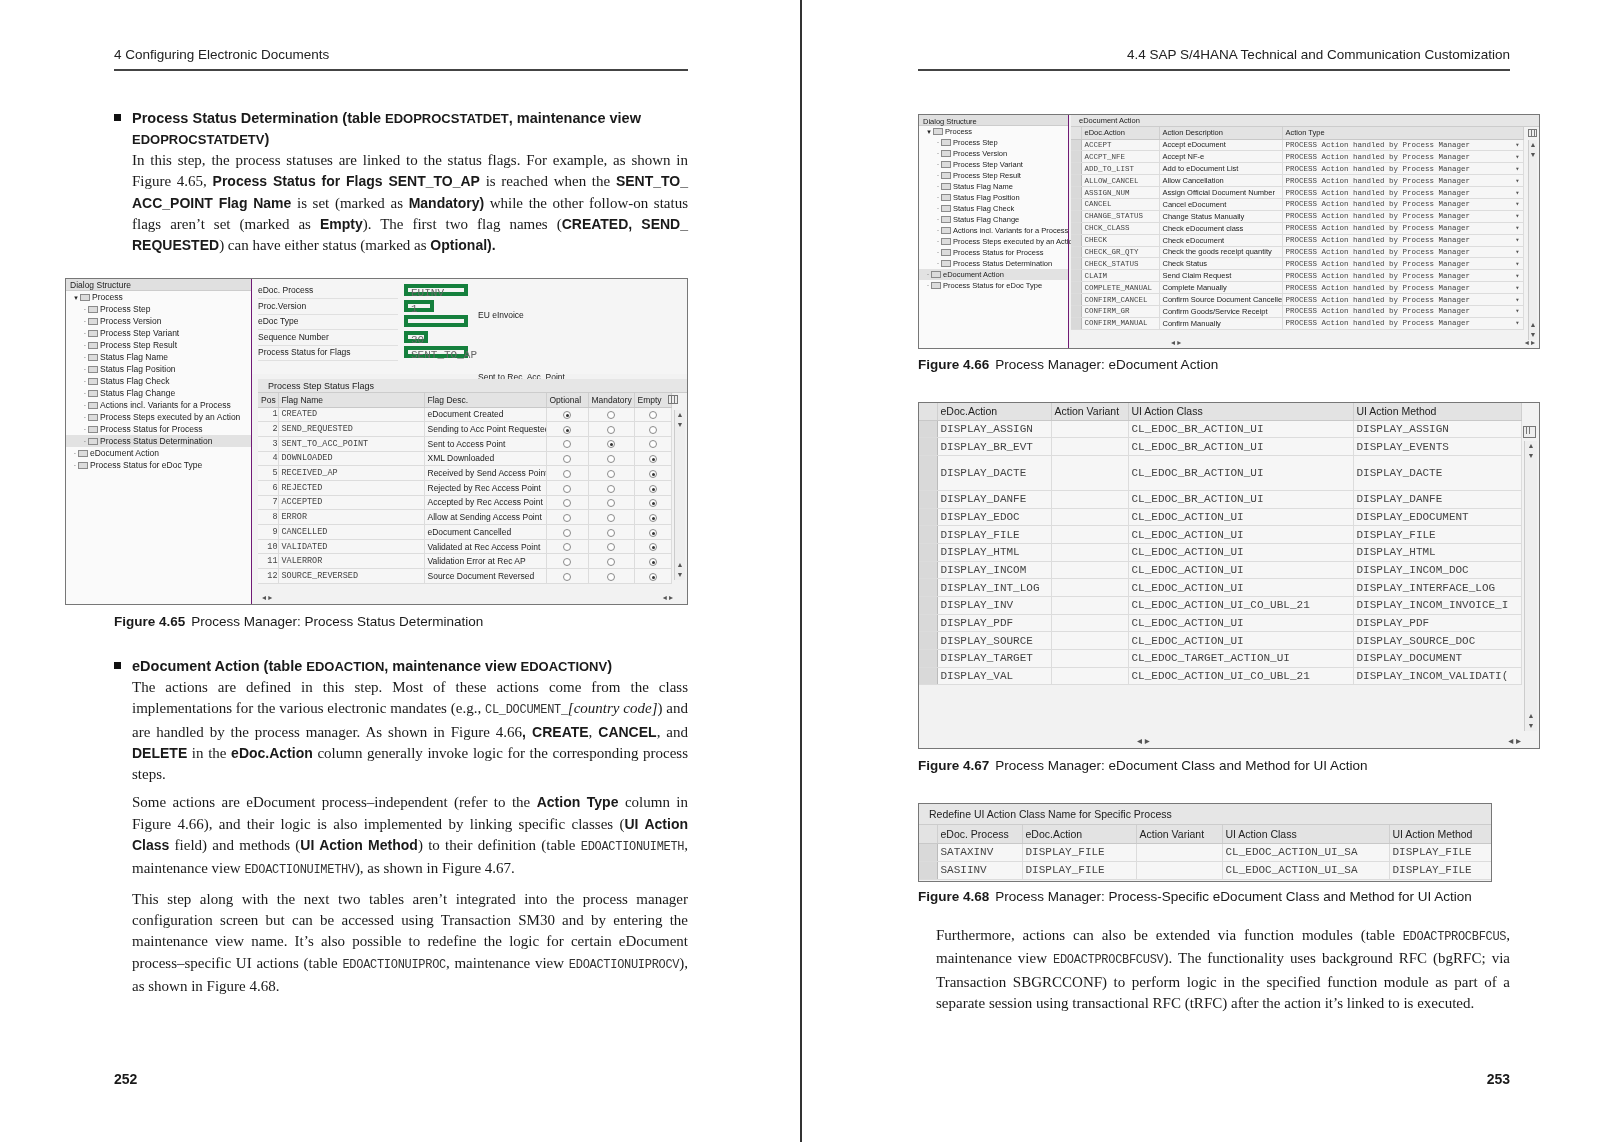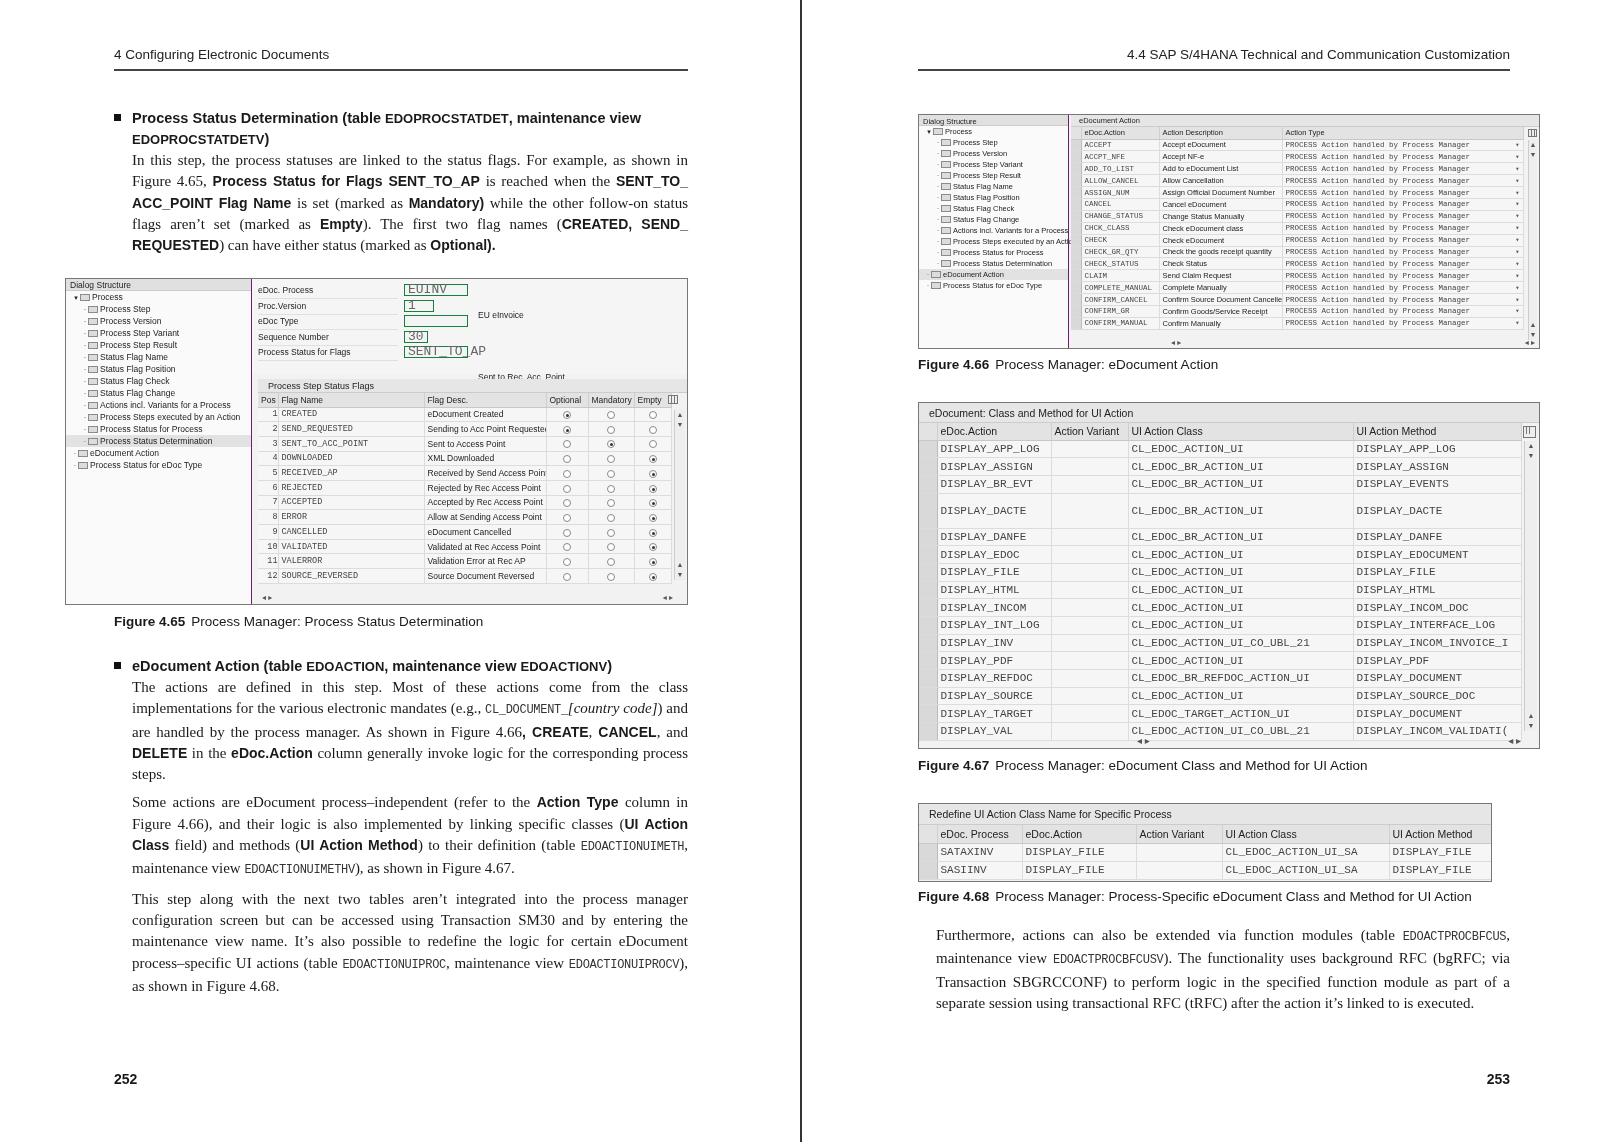--- a/index.html
+++ b/index.html
@@ -48,21 +48,21 @@
   .c { text-align: center; }
   .ddarrow { float: right; font-size: 7px; color: #555; }
   .vscroll { position: absolute; background: #eee; border-left: 1px solid #ccc; }
   .vscroll .arr { display: block; text-align: center; font-size: 7px; color: #555; line-height: 10px; }
   .colset-icon { position: absolute; width: 10px; height: 9px; border: 1px solid #777; background: #eee; }
   .colset-icon::before { content: ""; position: absolute; left: 2px; top: 0; width: 1px; height: 7px; background: #777; box-shadow: 3px 0 0 #777; }
   .hscroll { position: absolute; font-size: 8px; color: #555; }
 
   .field-row { position: absolute; left: 0; height: 15px; line-height: 15px; font-size: 8.5px; }
   .field-label { position: absolute; left: 6px; width: 140px; border-bottom: 1px solid #e0e0e0; }
-  .field-box { position: absolute; height: 12px; top: 1px; border: 1px solid #15803d; background: #f4f4f4; font-family: "Liberation Mono", monospace; font-size: 13px; color: #666; line-height: 10px; padding-left: 3px; }
+  .field-box { position: absolute; height: 12px; top: 1px; border: 4px solid #15803d; background: #f4f4f4; font-family: "Liberation Mono", monospace; font-size: 11px; color: #666; line-height: 10px; padding-left: 3px; }
   .field-desc { position: absolute; margin-top: 25px; }
 </style>
 </head>
 <body>
 
 <div class="page page-left">
   <div class="running-head" style="left:114px;">4   Configuring Electronic Documents</div>
   <div class="rh-rule" style="left:114px; width:574px;"></div>
 
   <div class="bullet-block" style="left:132px; top:108px; width:556px;">
@@ -432,48 +432,40 @@
       </div>
       <div class="hscroll" style="left:100px; bottom:1px;">◂ ▸</div>
       <div class="hscroll" style="right:4px; bottom:1px;">◂ ▸</div>
     </div>
   </div>
   <div class="caption" style="left:116px; top:357px;">
     <span class="fig-num">Figure 4.66</span><span>Process Manager: eDocument Action</span>
   </div>
 
   <div class="sap" style="left:116px; top:402px; width:622px; height:347px; font-size:11px;">
-    <div class="grid-title" style="height:20px; line-height:20px; font-size:10.5px;">eDocument: Class and Method for UI Action</div>
     <table class="grid" style="width:602px; font-size:11px;">
       <colgroup>
           <col style="width:18px">
           <col style="width:114px">
           <col style="width:77px">
           <col style="width:225px">
           <col style="width:168px">
         </colgroup>
       <thead>
           <tr style="height:17px; font-size:10.5px;" id="head467">
             <th></th>
             <th>eDoc.Action</th>
             <th>Action Variant</th>
             <th>UI Action Class</th>
             <th>UI Action Method</th>
           </tr>
         </thead>
       <tbody id="body467">
           <tr style="height: 17.7px;">
             <td class="sel-col"></td>
-            <td class="mono">DISPLAY_APP_LOG</td>
-            <td class="mono"></td>
-            <td class="mono">CL_EDOC_ACTION_UI</td>
-            <td class="mono">DISPLAY_APP_LOG</td>
-          </tr>
-          <tr style="height: 17.7px;">
-            <td class="sel-col"></td>
             <td class="mono">DISPLAY_ASSIGN</td>
             <td class="mono"></td>
             <td class="mono">CL_EDOC_BR_ACTION_UI</td>
             <td class="mono">DISPLAY_ASSIGN</td>
           </tr>
           <tr style="height: 17.7px;">
             <td class="sel-col"></td>
             <td class="mono">DISPLAY_BR_EVT</td>
             <td class="mono"></td>
             <td class="mono">CL_EDOC_BR_ACTION_UI</td>
@@ -534,27 +526,20 @@
             <td class="mono"></td>
             <td class="mono">CL_EDOC_ACTION_UI_CO_UBL_21</td>
             <td class="mono">DISPLAY_INCOM_INVOICE_I</td>
           </tr>
           <tr style="height: 17.7px;">
             <td class="sel-col"></td>
             <td class="mono">DISPLAY_PDF</td>
             <td class="mono"></td>
             <td class="mono">CL_EDOC_ACTION_UI</td>
             <td class="mono">DISPLAY_PDF</td>
-          </tr>
-          <tr style="height: 17.7px;">
-            <td class="sel-col"></td>
-            <td class="mono">DISPLAY_REFDOC</td>
-            <td class="mono"></td>
-            <td class="mono">CL_EDOC_BR_REFDOC_ACTION_UI</td>
-            <td class="mono">DISPLAY_DOCUMENT</td>
           </tr>
           <tr style="height: 17.7px;">
             <td class="sel-col"></td>
             <td class="mono">DISPLAY_SOURCE</td>
             <td class="mono"></td>
             <td class="mono">CL_EDOC_ACTION_UI</td>
             <td class="mono">DISPLAY_SOURCE_DOC</td>
           </tr>
           <tr style="height: 17.7px;">
             <td class="sel-col"></td>

